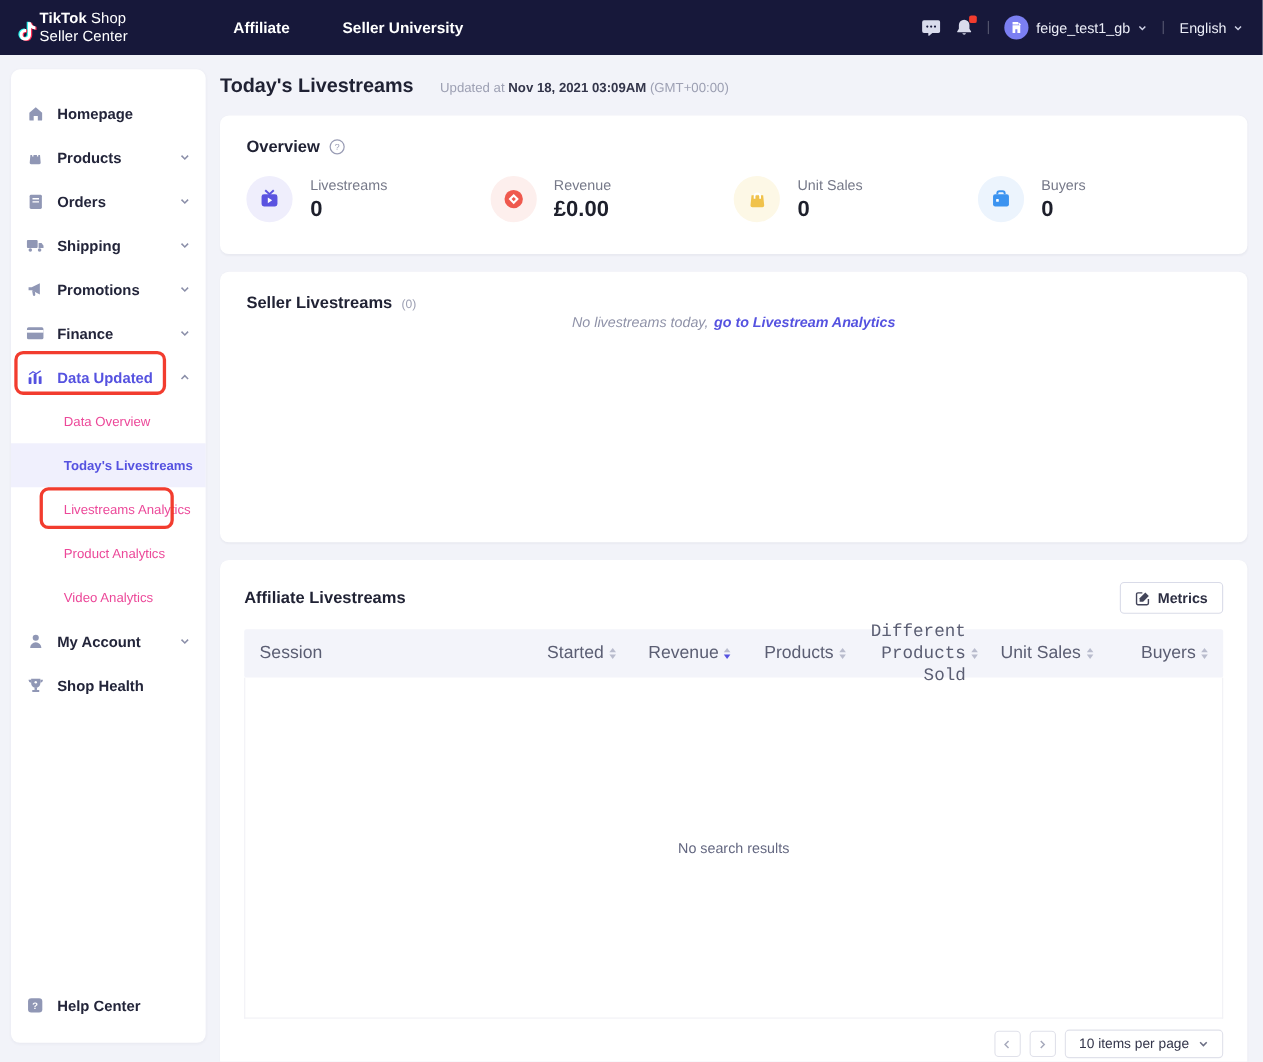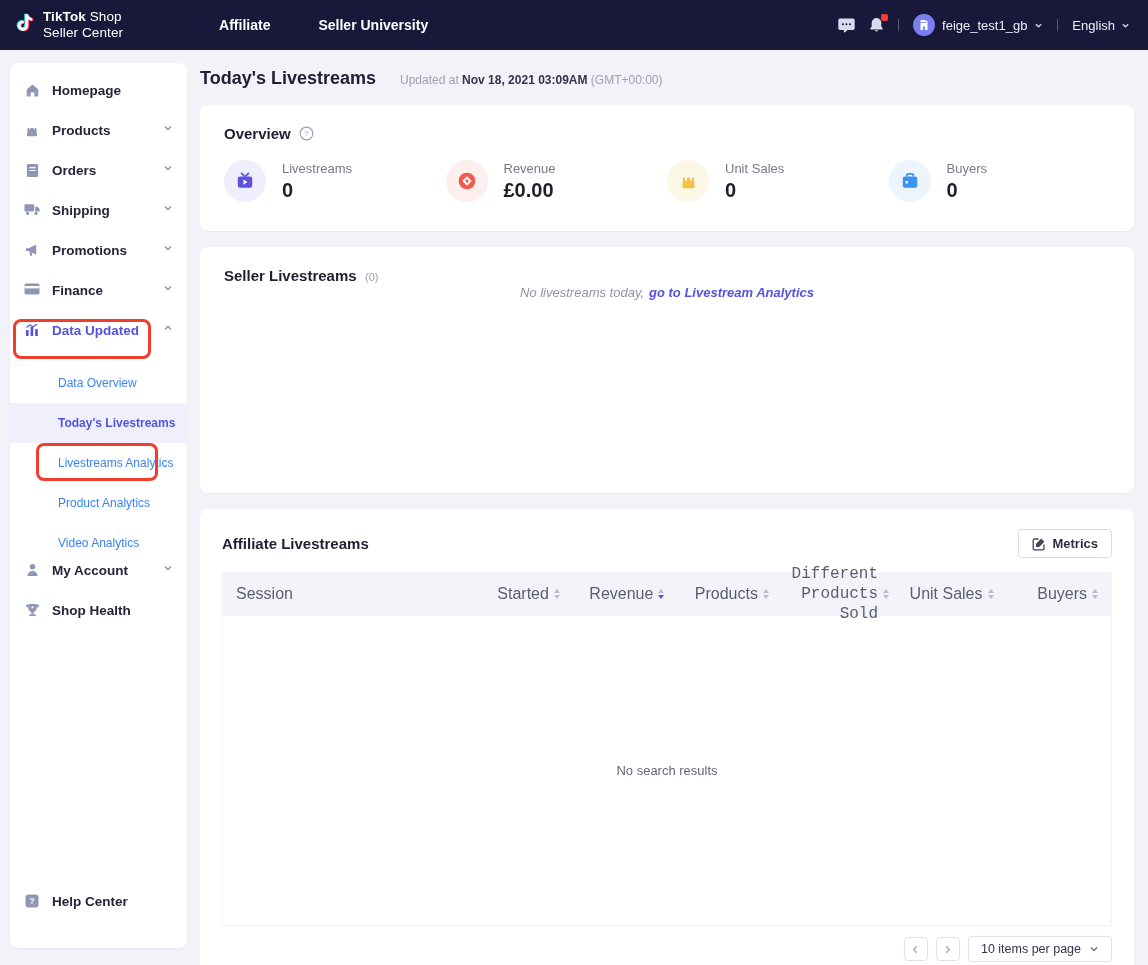--- a/index.html
+++ b/index.html
@@ -6,21 +6,21 @@
   html,body { width:1148px; height:965px; overflow:hidden; }
   body {
     font-family:"Liberation Sans","DejaVu Sans",sans-serif;
     background:#f2f3f9; position:relative; color:#23253a;
   }
   svg { display:block; }
 
   
   .topbar{ position:absolute; top:0; left:0; width:100%; height:50px;
     background:#17183a; display:flex; align-items:center; color:#fff; z-index:30;}
-  .logo{ display:flex; align-items:flex-start; gap:7px; margin-left:14px; }
+  .logo{ display:flex; align-items:flex-end; margin-left:14px; }
   .logo-note{ position:relative; width:22px; height:26px; }
   .logo-note svg{ position:absolute; top:0; left:0; }
   .logo-text{ line-height:1.15; font-size:13.5px; letter-spacing:.1px; }
   .logo-text .b{ font-weight:700; }
   .top-nav{ display:flex; gap:48px; margin-left:96px; }
   .top-nav .navlink{ font-size:14px; font-weight:700; cursor:pointer; }
   .top-right{ margin-left:auto; display:flex; align-items:center; gap:14px; margin-right:18px; }
   .icon-btn{ position:relative; cursor:pointer; color:#d9dbec; }
   .badge-dot{ position:absolute; top:-3px; right:-4px; width:7px; height:7px;
     background:#f23c2e; border-radius:2px; }
@@ -29,29 +29,29 @@
   .avatar{ width:22px; height:22px; border-radius:50%; background:#7b7ff2;
     display:flex; align-items:center; justify-content:center; }
   .user-name,.lang-label{ font-size:13px; color:#eceef8; }
   .chev-down{ width:9px; height:9px; }
   .lang{ display:flex; align-items:center; gap:6px; cursor:pointer; }
 
   
   .sidebar{ position:absolute; left:10px; top:63px; width:177px; bottom:17px;
     background:#fff; border-radius:8px; box-shadow:0 1px 3px rgba(30,30,70,.05);
     padding-top:20px; z-index:10; }
-  .side-item{ height:40px; display:flex; padding:0 14px;
+  .side-item{ height:40px; display:flex; align-items:center; padding:0 14px;
     cursor:pointer; font-size:13.5px; font-weight:600; color:#23253a; }
   .side-item .sicon{ width:16px; margin-right:12px; color:#9097b5; display:flex; justify-content:center; }
   .side-item .slabel{ flex:1; white-space:nowrap; }
   .side-item .schev{ color:#8b8fa9; }
   .side-item.active{ color:#5552e0; }
   .side-item.active .sicon{ color:#5552e0; }
   .sub-item{ height:40px; display:flex; align-items:center; padding-left:48px;
-    font-size:12px; color:#3b82f6; cursor:pointer; }
+    font-size:12px; color:#ec4899; cursor:pointer; }
   .sub-item.selected{ background:#f0f0fd; color:#5552e0; font-weight:600; }
   .side-footer{ position:absolute; bottom:14px; left:0; width:100%; }
   .red-box{ position:absolute; border:3px solid #f23c2e; border-radius:8px;
     pointer-events:none; z-index:12; }
   .red-box.dc{ left:3px; top:256px; width:138px; height:40px; }
   .red-box.tl{ left:26px; top:380px; width:122px; height:38px; }
 
   
   .main{ position:absolute; left:200px; top:50px; right:14px; padding-top:18px; }
   .page-head{ display:flex; align-items:baseline; gap:24px; }

